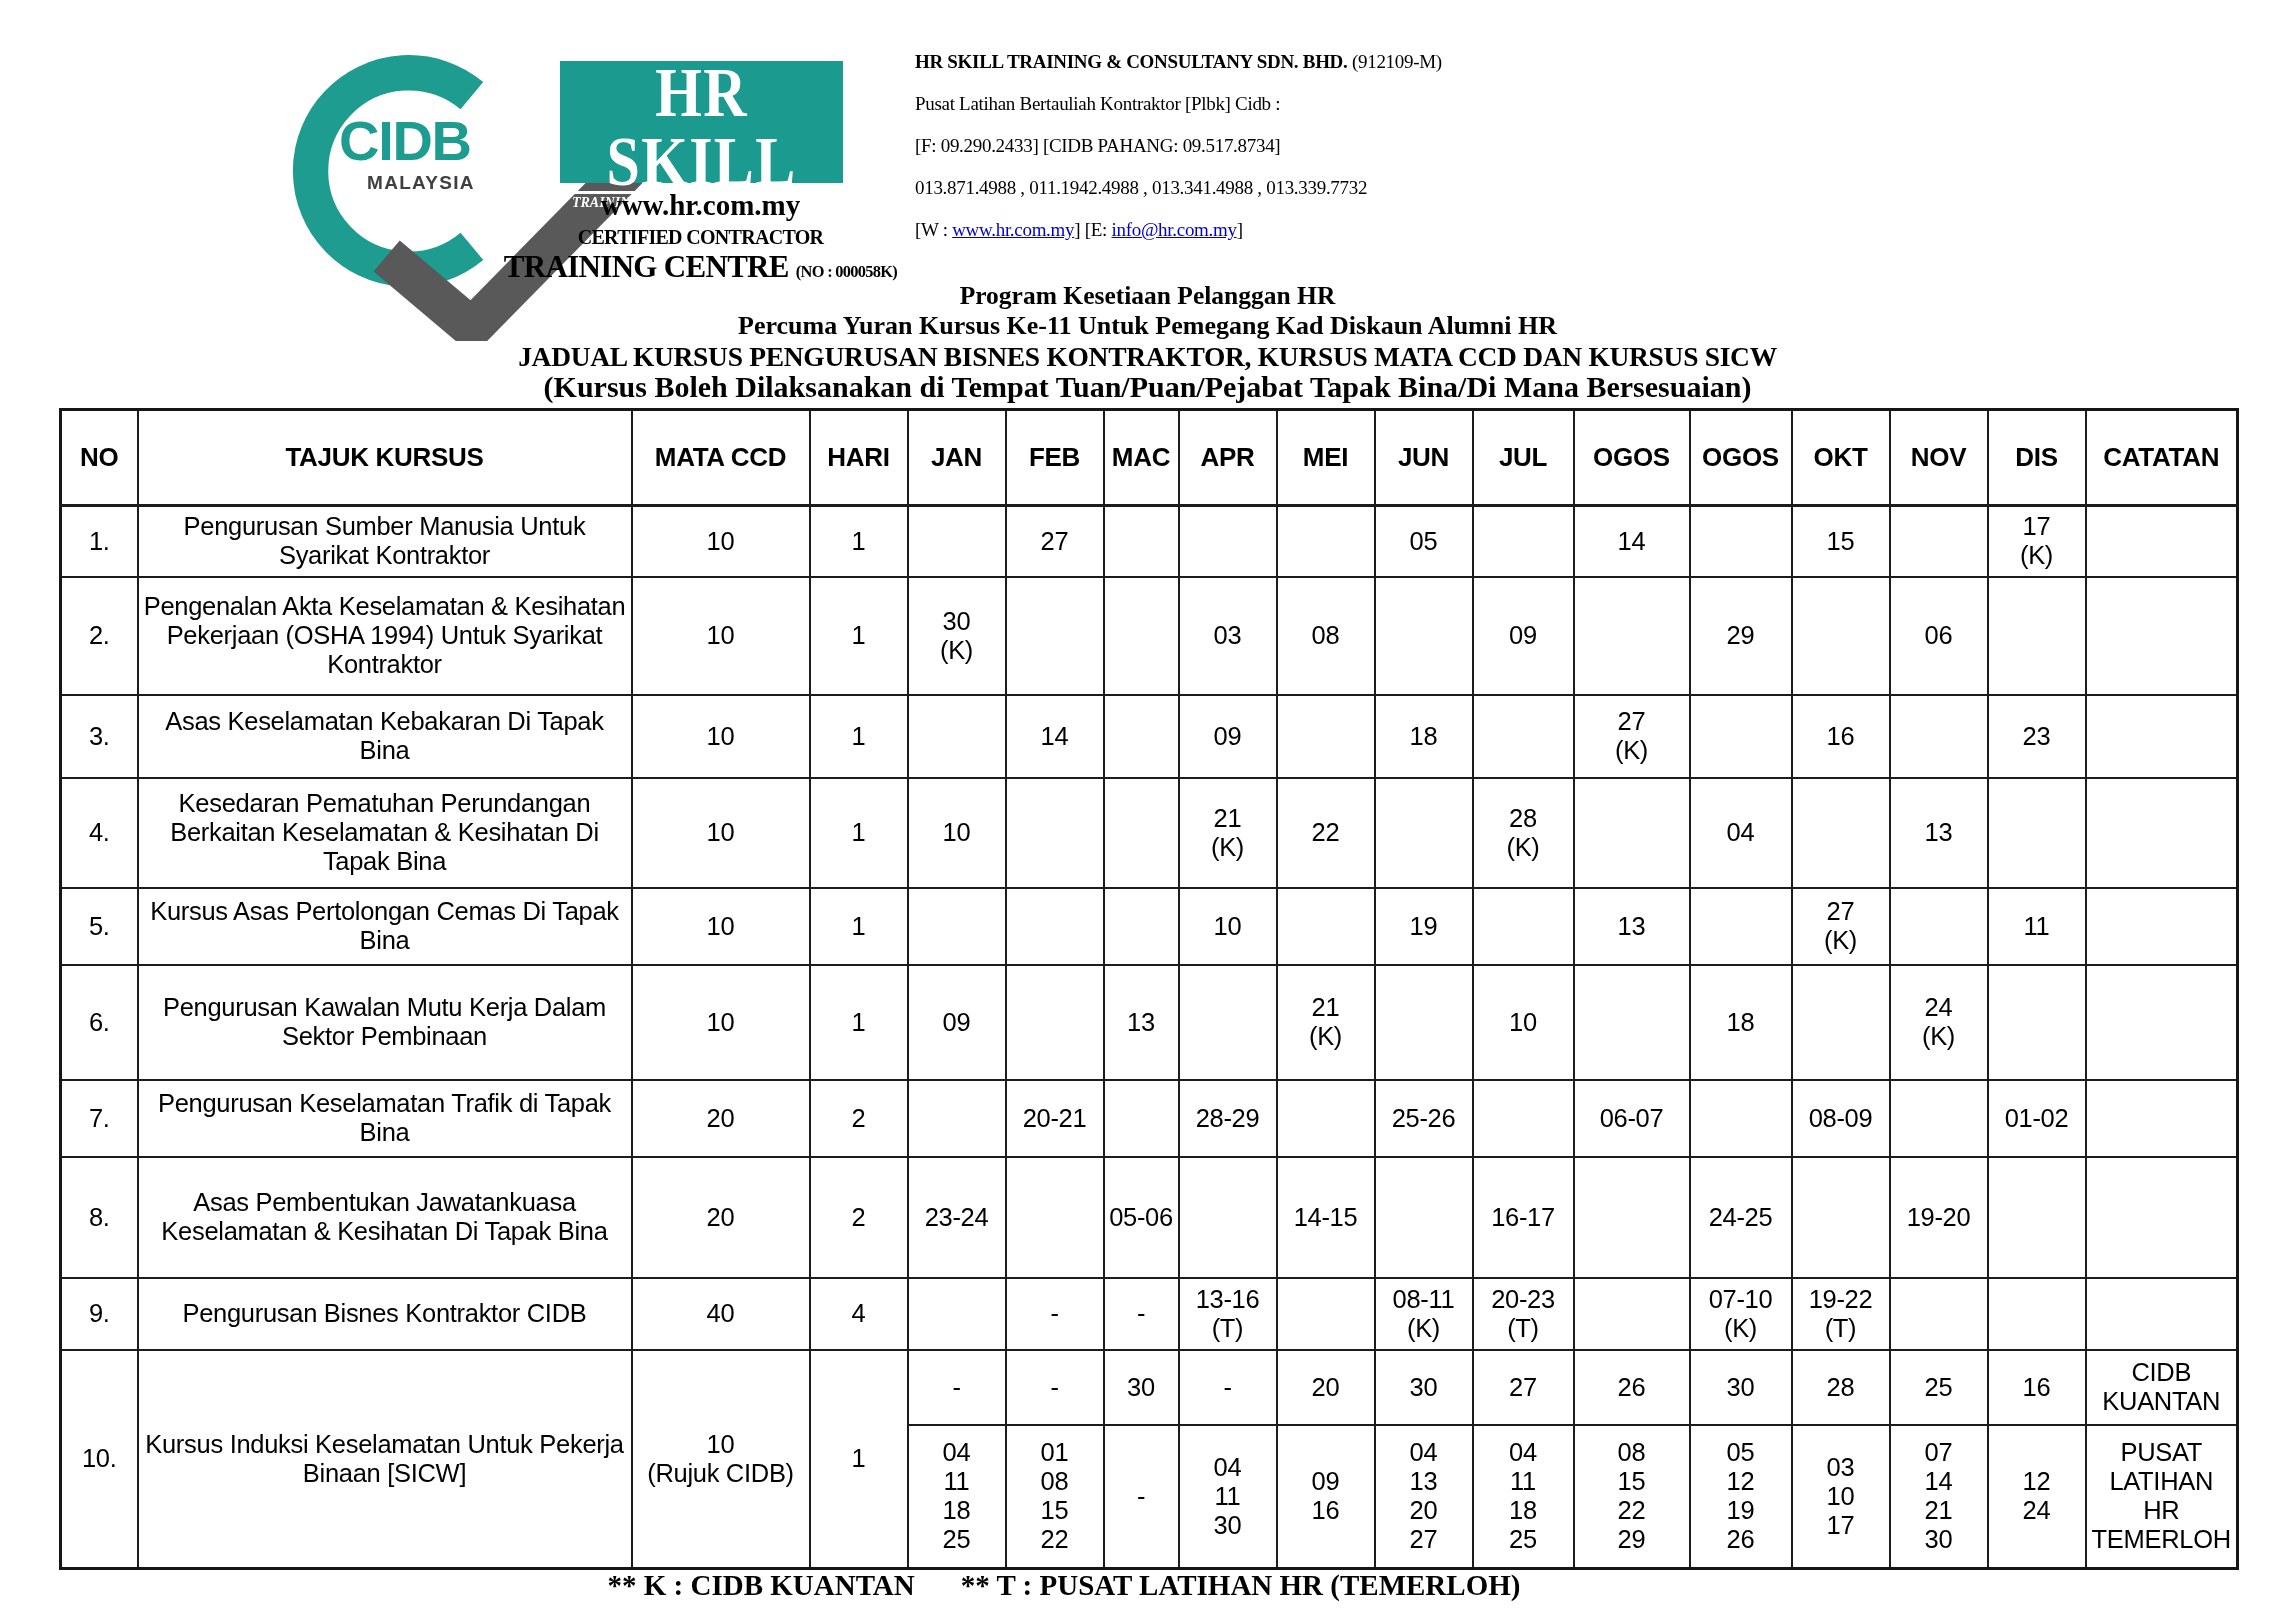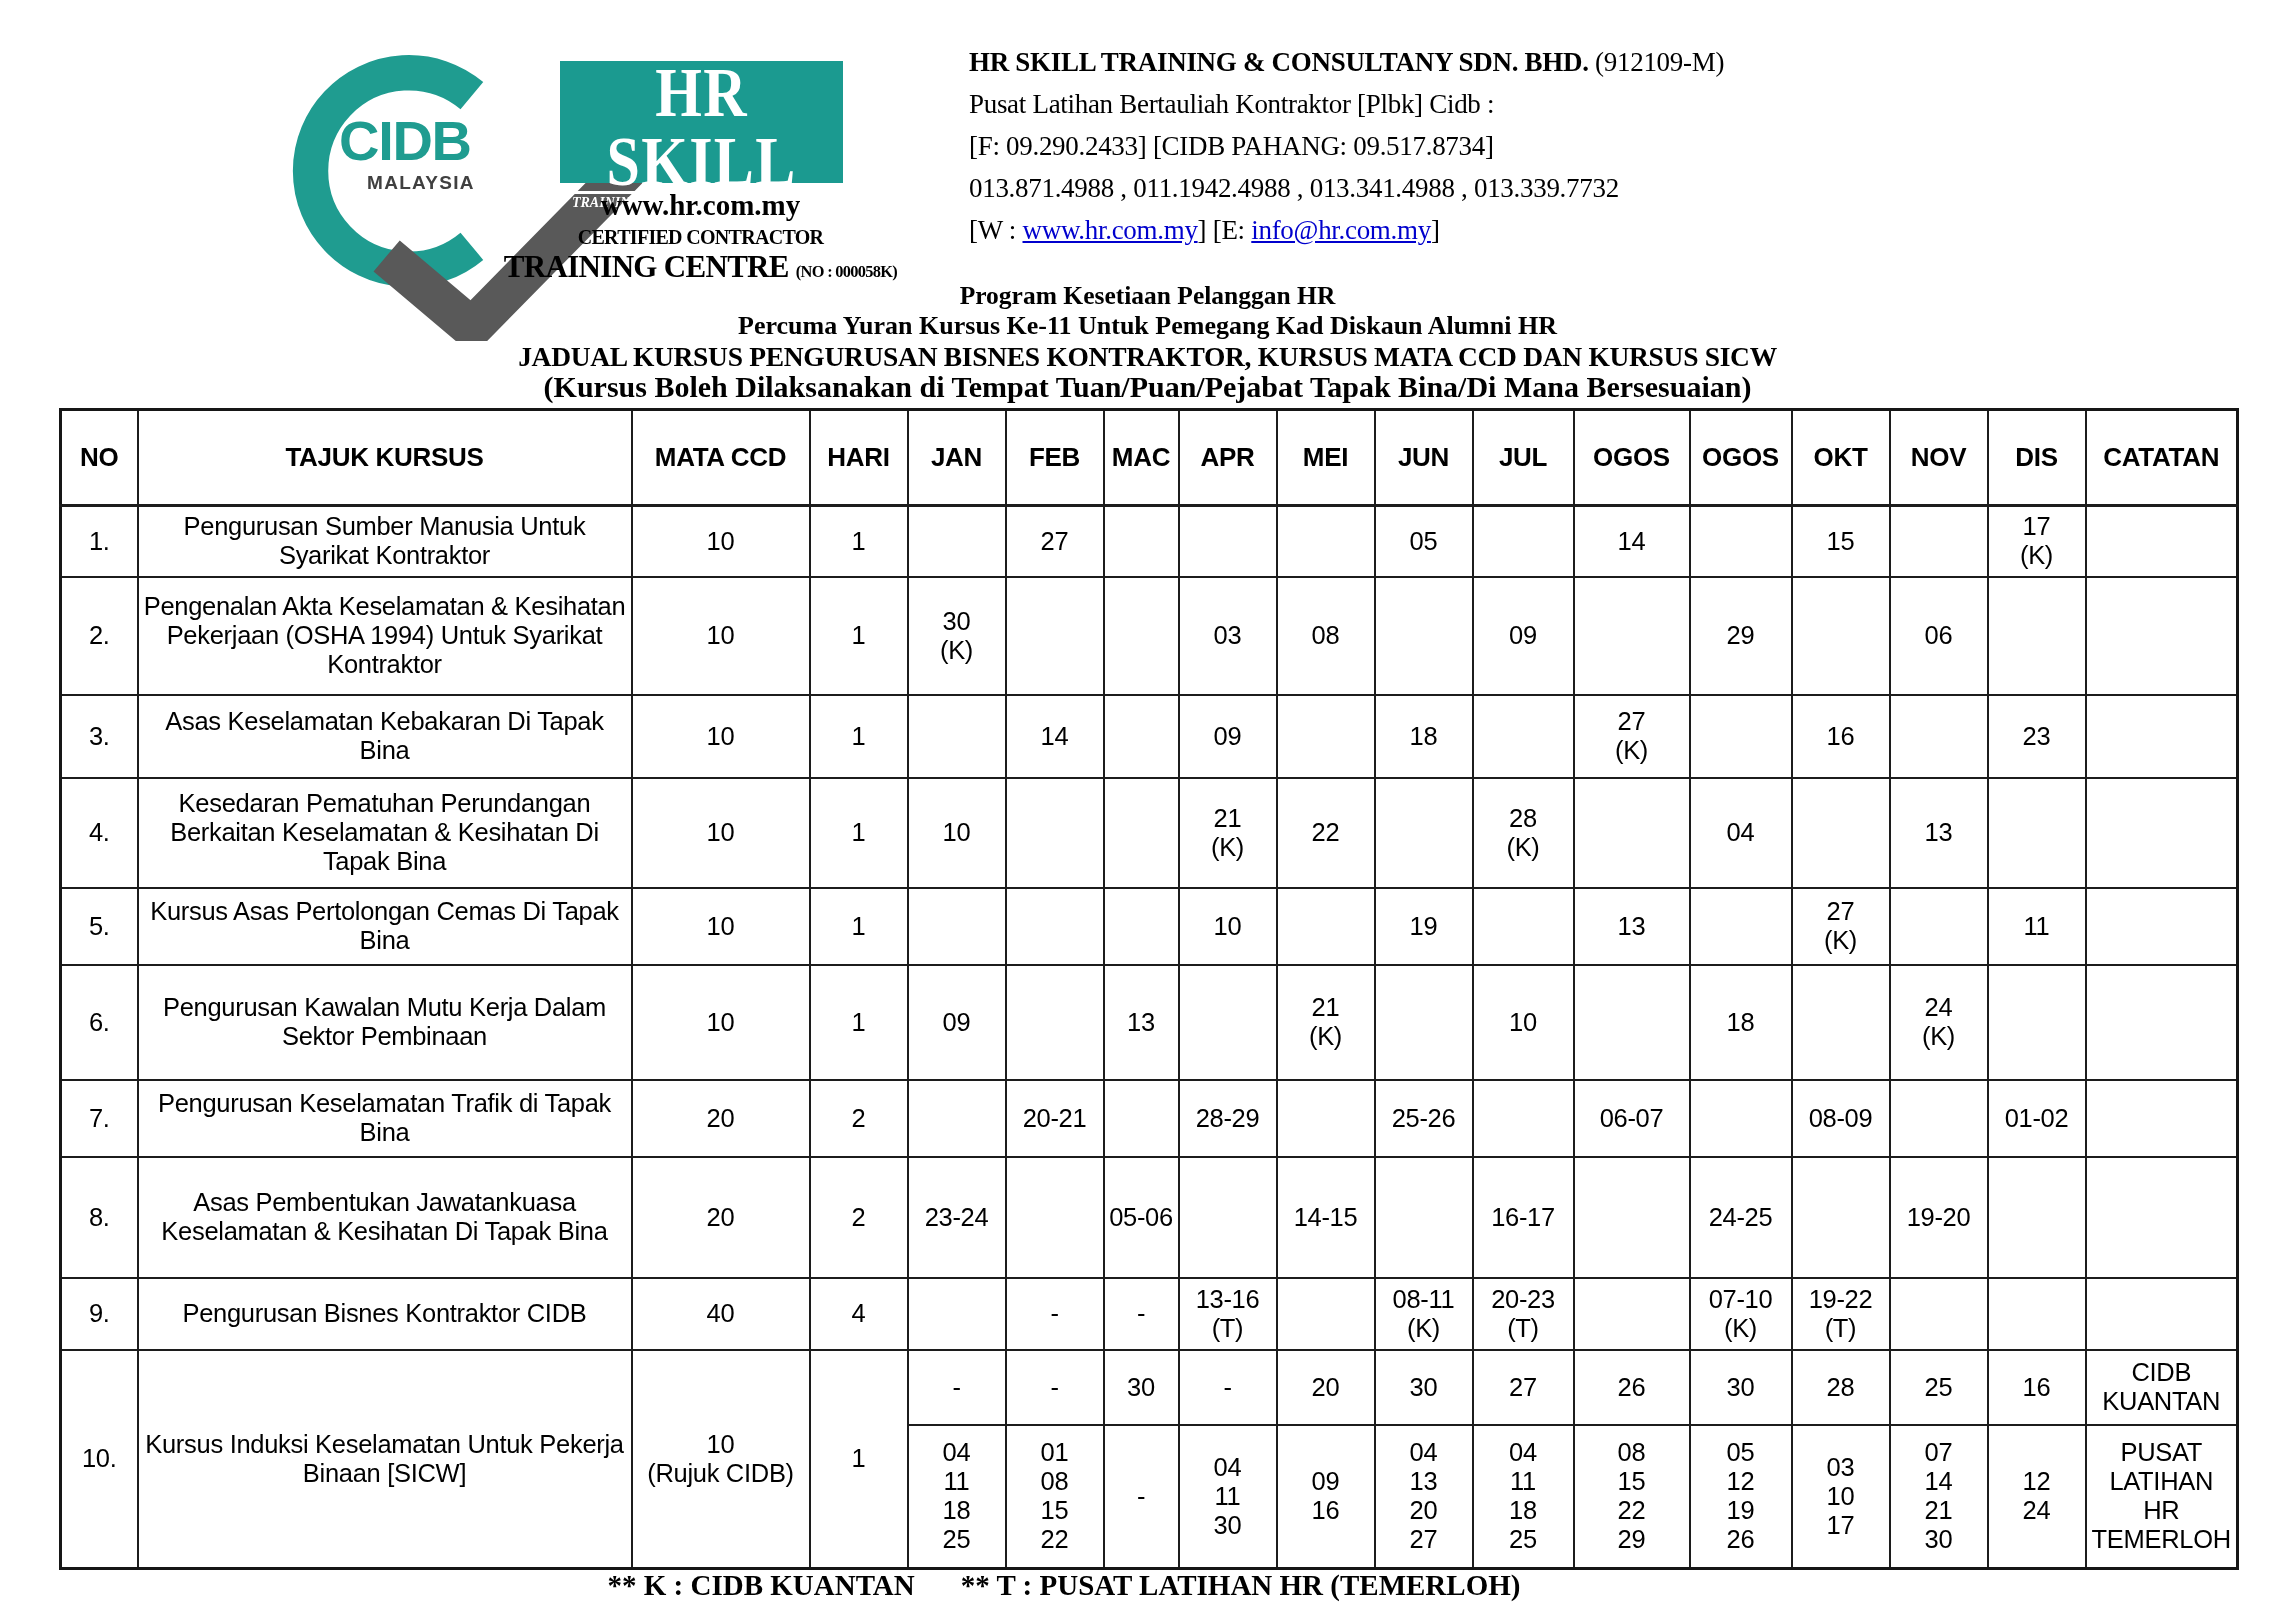--- a/index.html
+++ b/index.html
@@ -27,21 +27,21 @@
   .hrskill-rule{border-top:3.3px solid #fff;width:90%;margin:3.9px auto 1.3px auto;}
   .hrskill-sub{font-size:14px;font-weight:bold;letter-spacing:0px;font-style:italic;}
   .hrskill-reg{font-size:9.8px;text-align:right;padding-right:10px;}
   .under-logo{position:absolute;left:177px;top:156px;width:497px;text-align:center;}
   .website{font-size:29px;font-weight:bold;}
   .certified1{font-size:20px;font-weight:bold;margin-top:3.9px;letter-spacing:-0.7px;}
   .certified2{font-size:31px;font-weight:bold;letter-spacing:-0.7px;}
   .certified-no{font-size:16.4px;font-weight:bold;}
 
   
-  .contact{position:absolute;left:969px;top:41px;font-size:27px;line-height:42px;letter-spacing:-0.3px;}
+  .contact{position:absolute;left:915px;top:41px;font-size:19px;line-height:42px;letter-spacing:-0.3px;}
   .contact .bold{font-weight:bold;}
   .contact a{color:#0000cd;text-decoration:underline;}
 
   
   .titles{position:absolute;left:0;top:281px;width:2295px;text-align:center;font-weight:bold;}
   .t1{font-size:25.5px;line-height:30px;}
   .t2{font-size:26px;line-height:30px;}
   .t3{font-size:27.5px;line-height:31px;letter-spacing:-0.3px;}
   .t4{font-size:30px;line-height:30px;}
 

